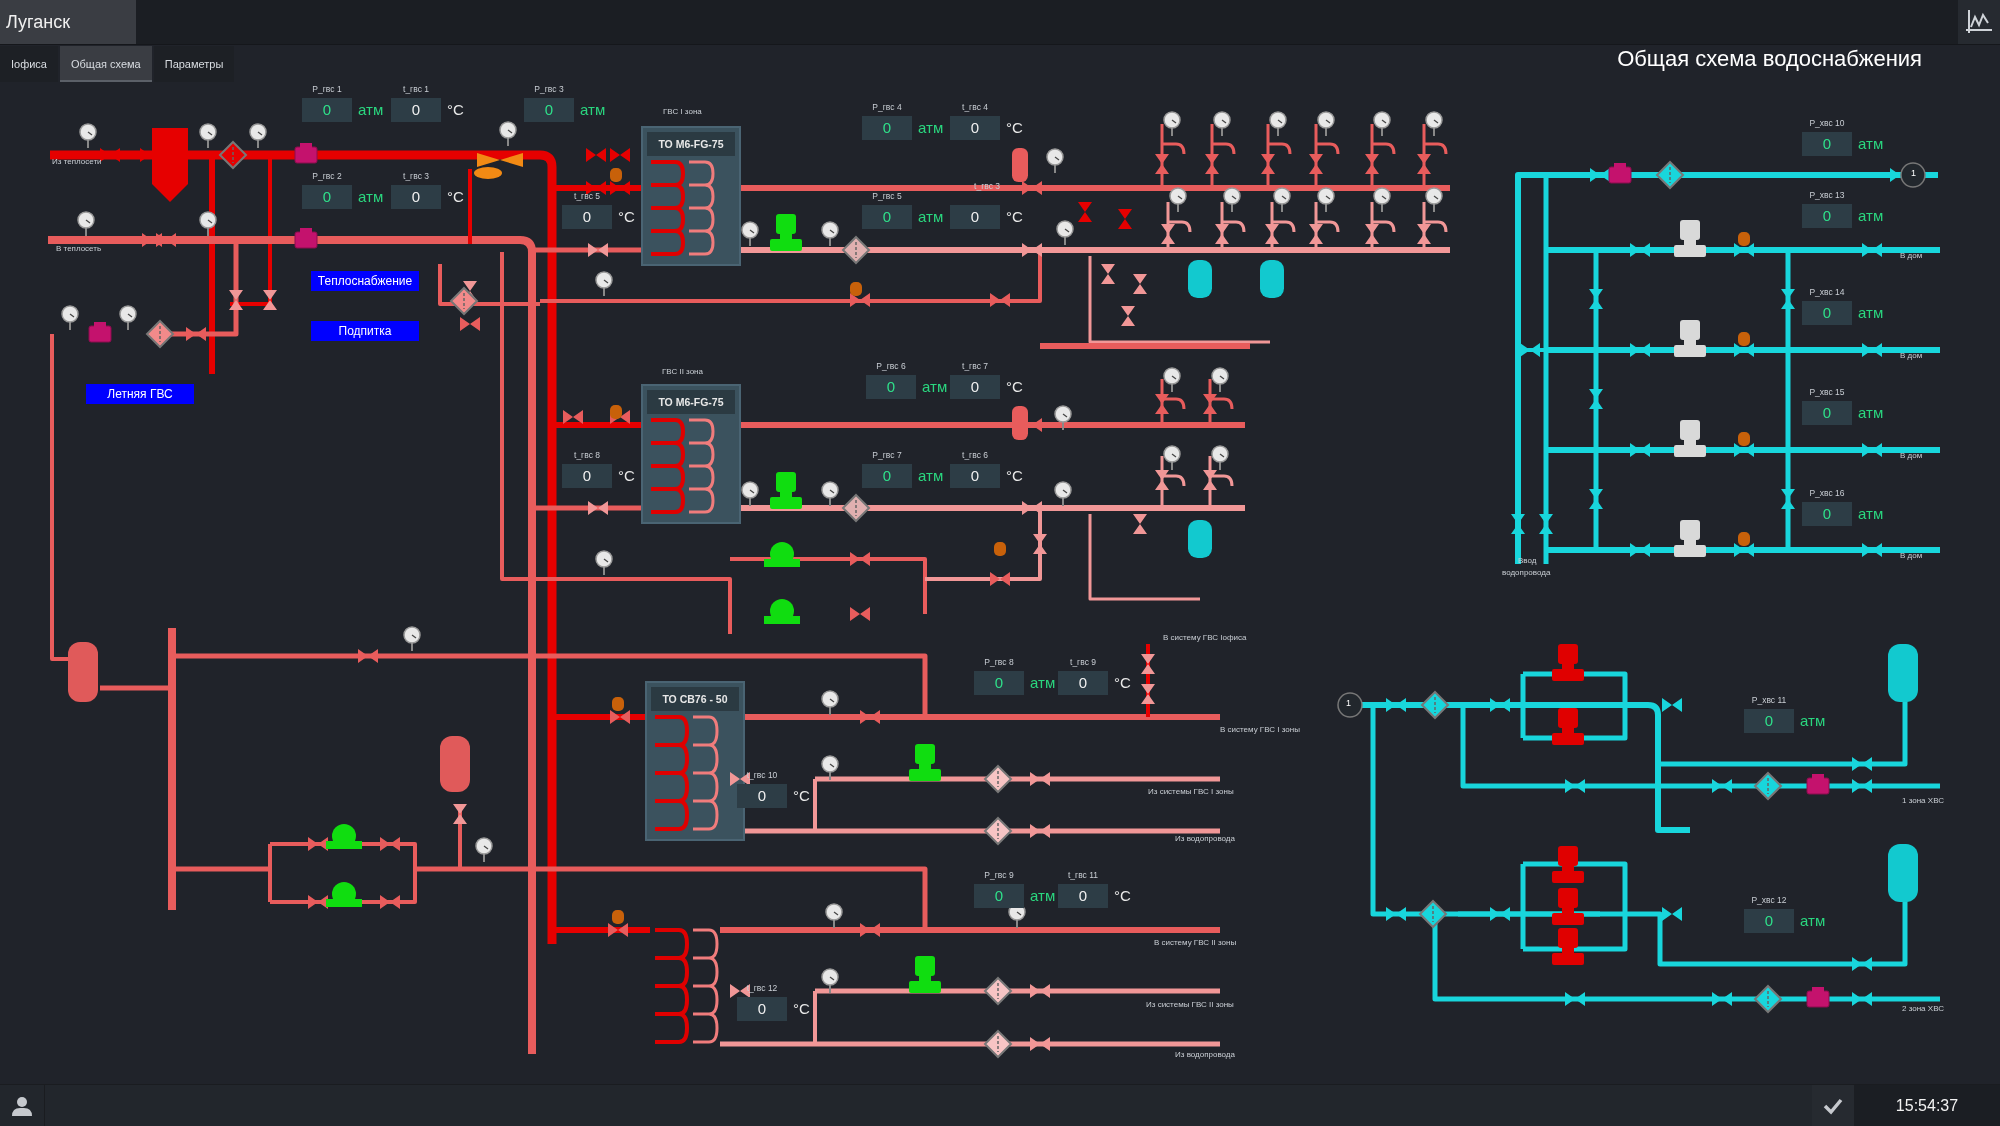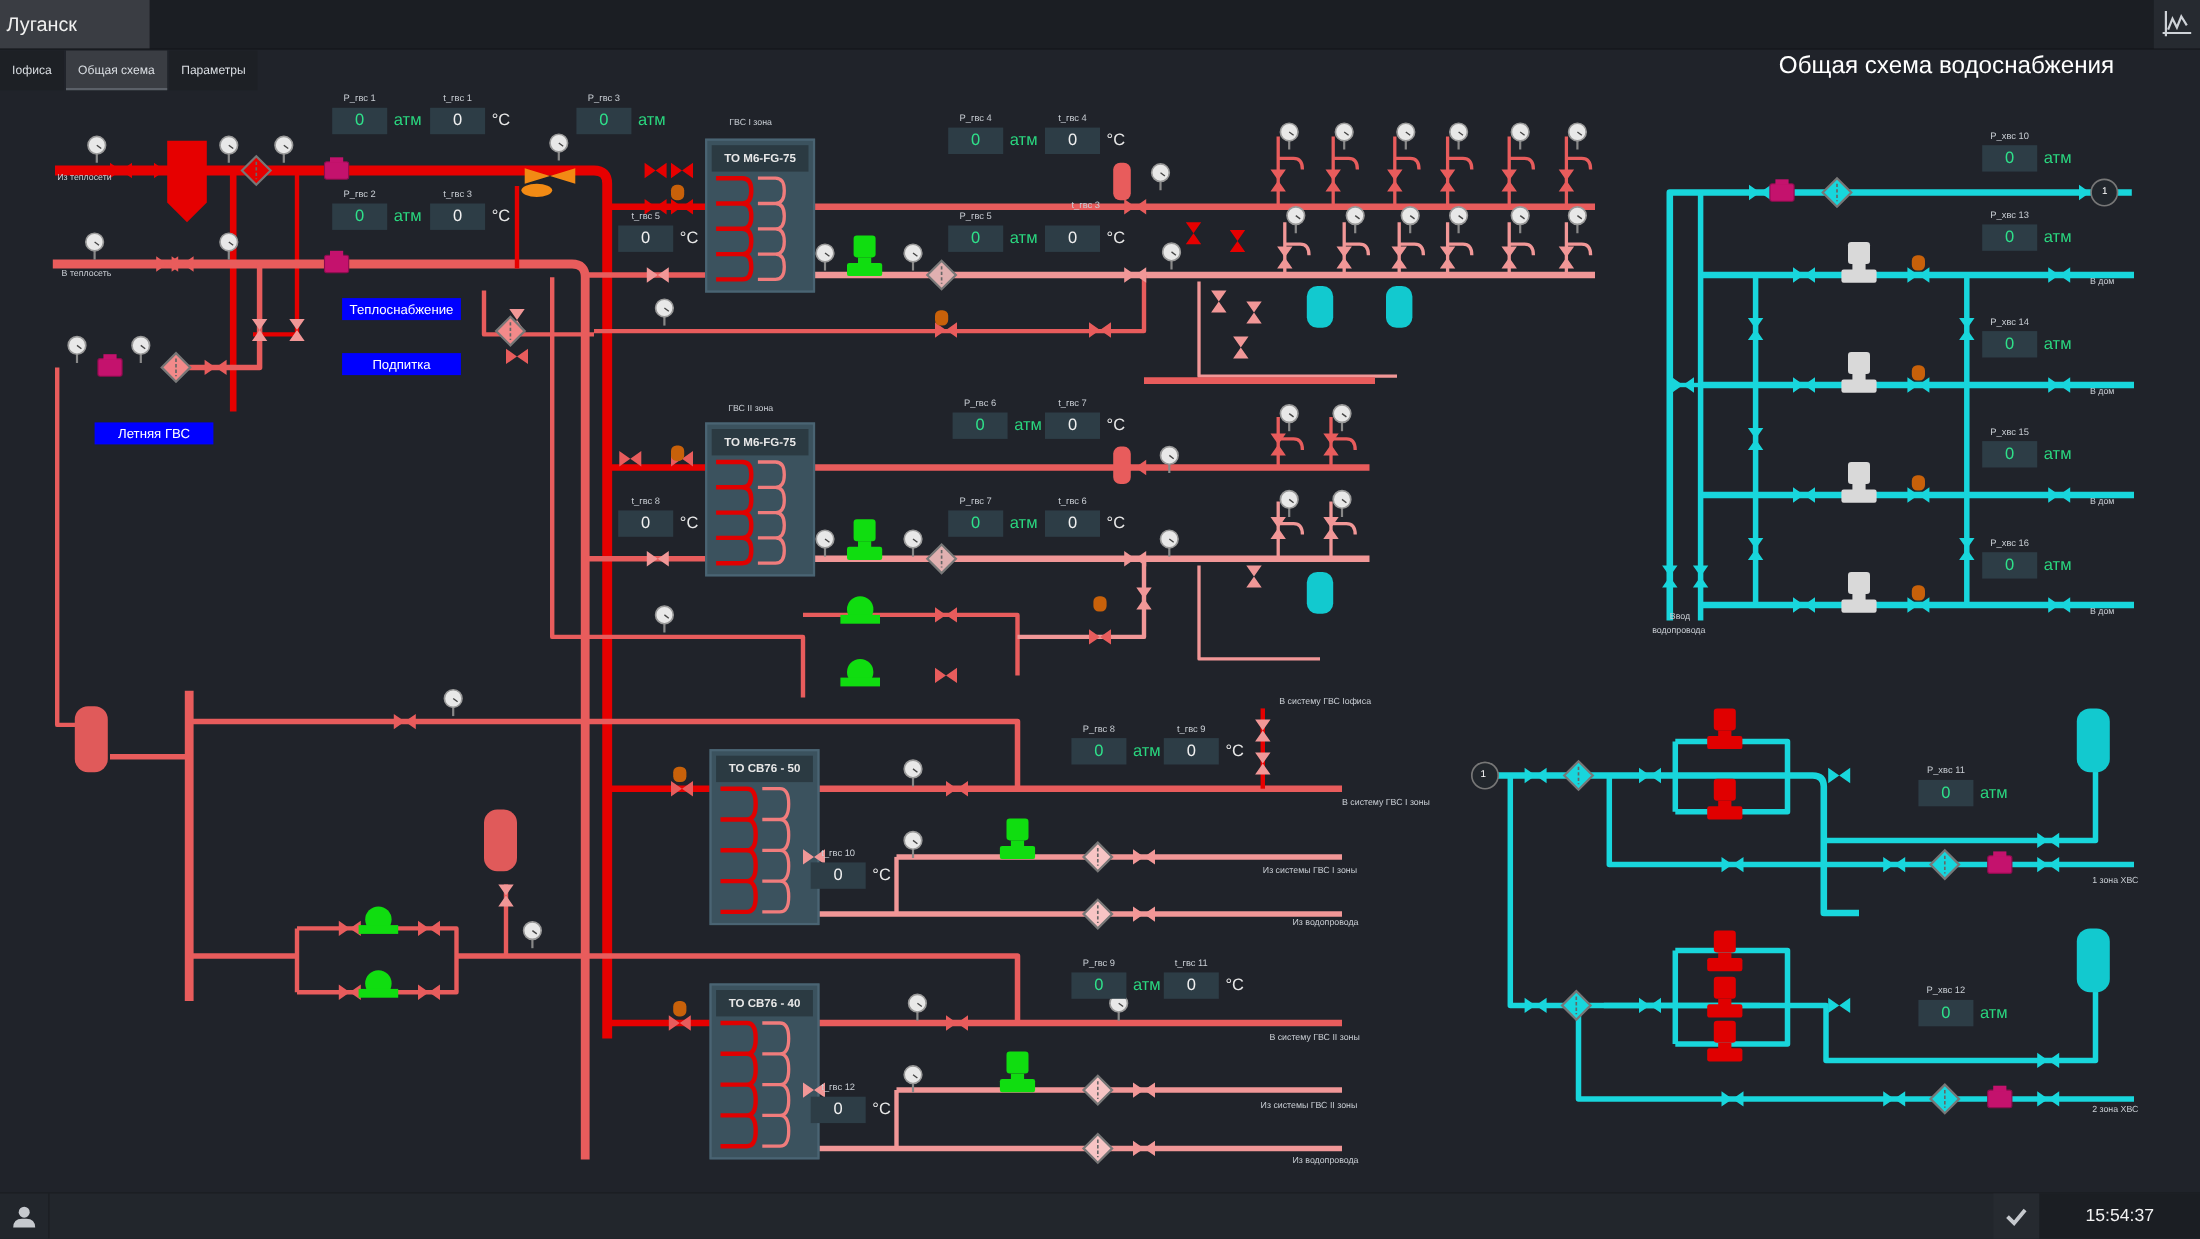--- a/index.html
+++ b/index.html
@@ -128,23 +128,20 @@
     </svg>
 
 <div class="hx" style="left:641px;top:42px;height:140px;">
   <div class="hx-title">ТО М6-FG-75</div>
 </div>
 <div class="hx" style="left:641px;top:300px;height:140px;">
   <div class="hx-title">ТО М6-FG-75</div>
 </div>
 <div class="hx" style="left:645px;top:597px;height:160px;">
   <div class="hx-title">ТО СВ76 - 50</div>
-</div>
-<div class="hx" style="left:645px;top:810px;height:160px;">
-  <div class="hx-title">ТО СВ76  - 40</div>
 </div>
 <svg id="coils" width="2000" height="990">
       <path d="M651 78 H675 Q683 78 683 89.5 Q683 101 675 101 H659 Q651 101 651 101 H675 Q683 101 683 112.5 Q683 124 675 124 H659 Q651 124 651 124 H675 Q683 124 683 135.5 Q683 147 675 147 H659 Q651 147 651 147 H675 Q683 147 683 158.5 Q683 170 675 170 H659 Q651 170 651 170" stroke="#e00000" stroke-width="4" fill="none"></path>
       <path d="M689 78 H705 Q713 78 713 89.5 Q713 101 705 101 H689 H705 Q713 101 713 112.5 Q713 124 705 124 H689 H705 Q713 124 713 135.5 Q713 147 705 147 H689 H705 Q713 147 713 158.5 Q713 170 705 170 H689" stroke="#f07c7c" stroke-width="3" fill="none"></path>
       <path d="M651 336 H675 Q683 336 683 347.5 Q683 359 675 359 H659 Q651 359 651 359 H675 Q683 359 683 370.5 Q683 382 675 382 H659 Q651 382 651 382 H675 Q683 382 683 393.5 Q683 405 675 405 H659 Q651 405 651 405 H675 Q683 405 683 416.5 Q683 428 675 428 H659 Q651 428 651 428" stroke="#e00000" stroke-width="4" fill="none"></path>
       <path d="M689 336 H705 Q713 336 713 347.5 Q713 359 705 359 H689 H705 Q713 359 713 370.5 Q713 382 705 382 H689 H705 Q713 382 713 393.5 Q713 405 705 405 H689 H705 Q713 405 713 416.5 Q713 428 705 428 H689" stroke="#f07c7c" stroke-width="3" fill="none"></path>
       <path d="M655 633 H679 Q687 633 687 647 Q687 661 679 661 H663 Q655 661 655 661 H679 Q687 661 687 675 Q687 689 679 689 H663 Q655 689 655 689 H679 Q687 689 687 703 Q687 717 679 717 H663 Q655 717 655 717 H679 Q687 717 687 731 Q687 745 679 745 H663 Q655 745 655 745" stroke="#e00000" stroke-width="4" fill="none"></path>
       <path d="M693 633 H709 Q717 633 717 647 Q717 661 709 661 H693 H709 Q717 661 717 675 Q717 689 709 689 H693 H709 Q717 689 717 703 Q717 717 709 717 H693 H709 Q717 717 717 731 Q717 745 709 745 H693" stroke="#f07c7c" stroke-width="3" fill="none"></path>
       <path d="M655 846 H679 Q687 846 687 860 Q687 874 679 874 H663 Q655 874 655 874 H679 Q687 874 687 888 Q687 902 679 902 H663 Q655 902 655 902 H679 Q687 902 687 916 Q687 930 679 930 H663 Q655 930 655 930 H679 Q687 930 687 944 Q687 958 679 958 H663 Q655 958 655 958" stroke="#e00000" stroke-width="4" fill="none"></path>
       <path d="M693 846 H709 Q717 846 717 860 Q717 874 709 874 H693 H709 Q717 874 717 888 Q717 902 709 902 H693 H709 Q717 902 717 916 Q717 930 709 930 H693 H709 Q717 930 717 944 Q717 958 709 958 H693" stroke="#f07c7c" stroke-width="3" fill="none"></path>

